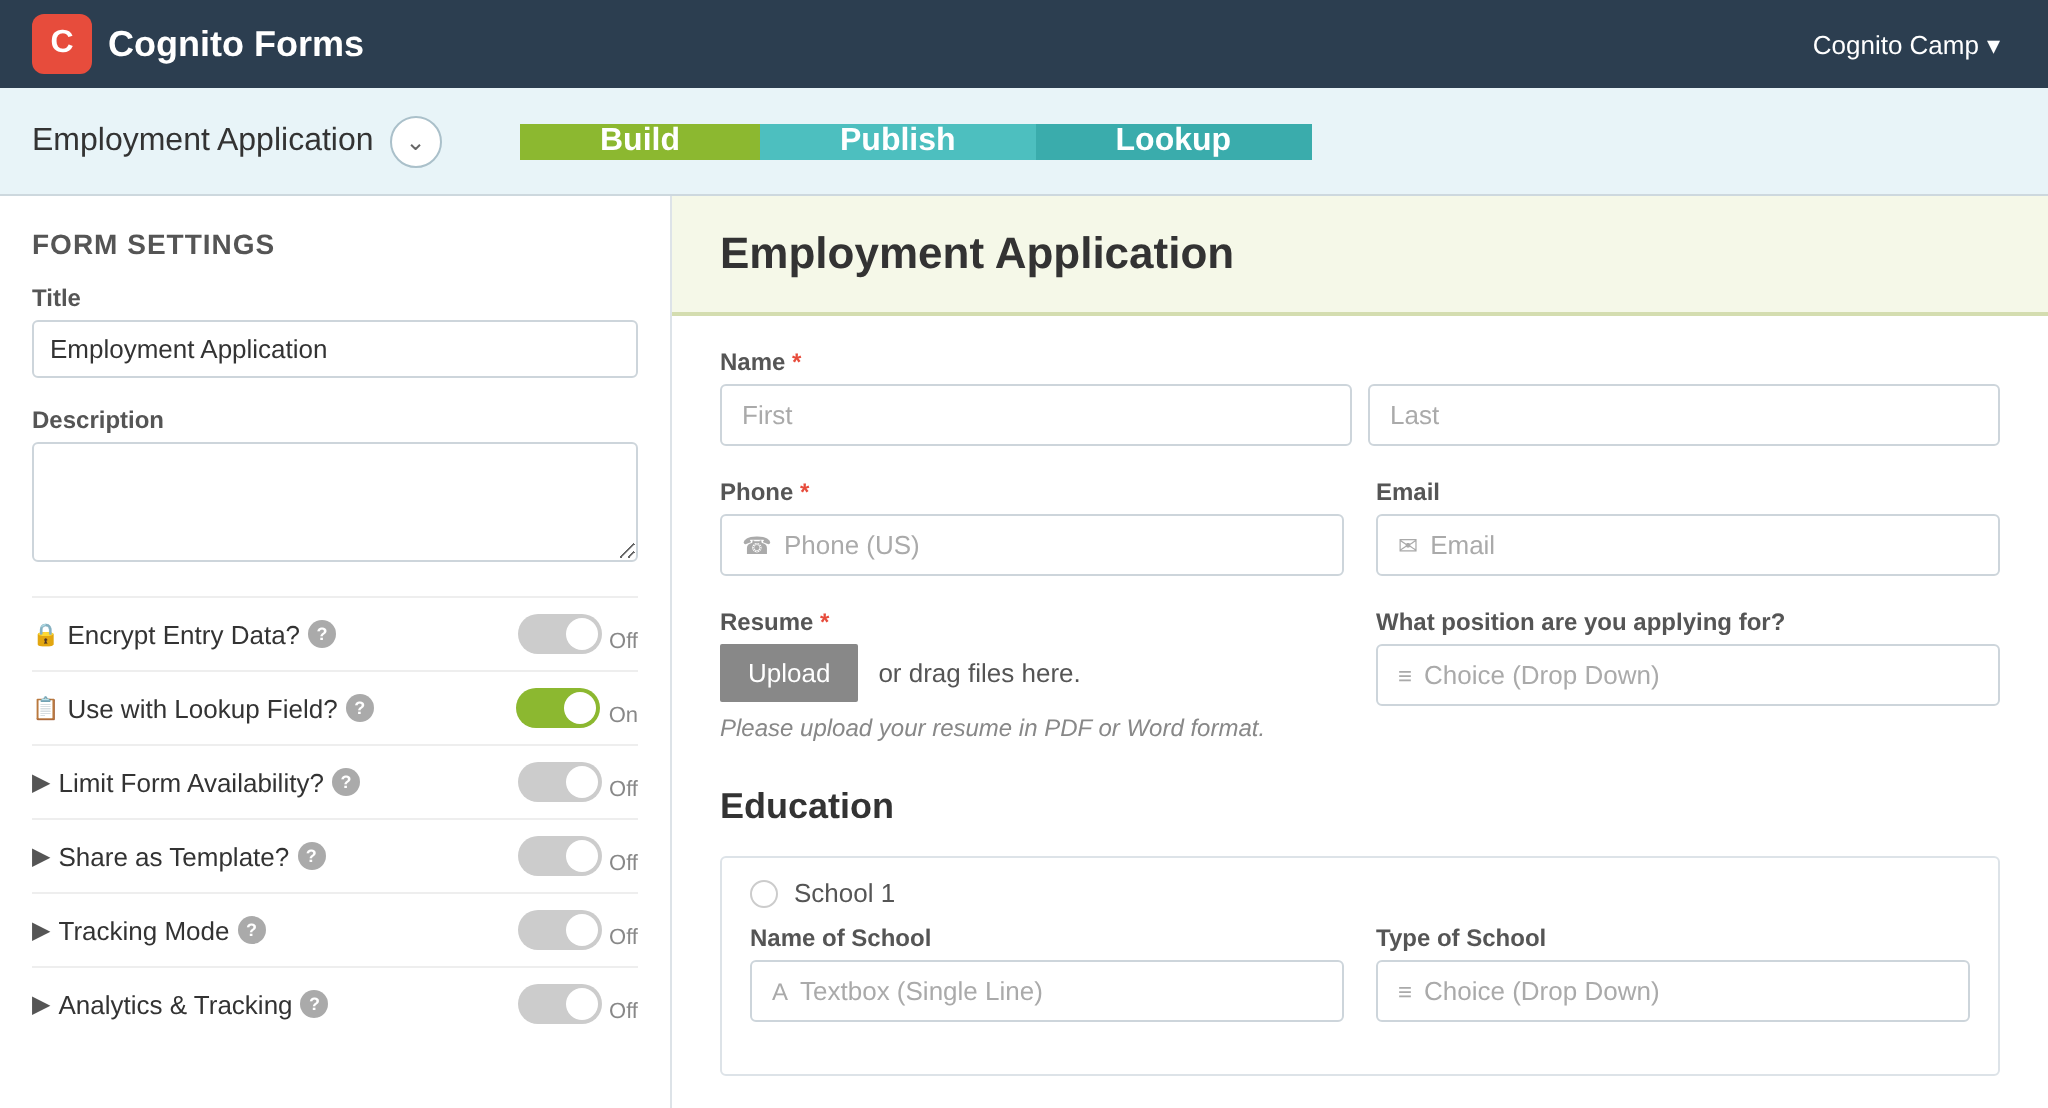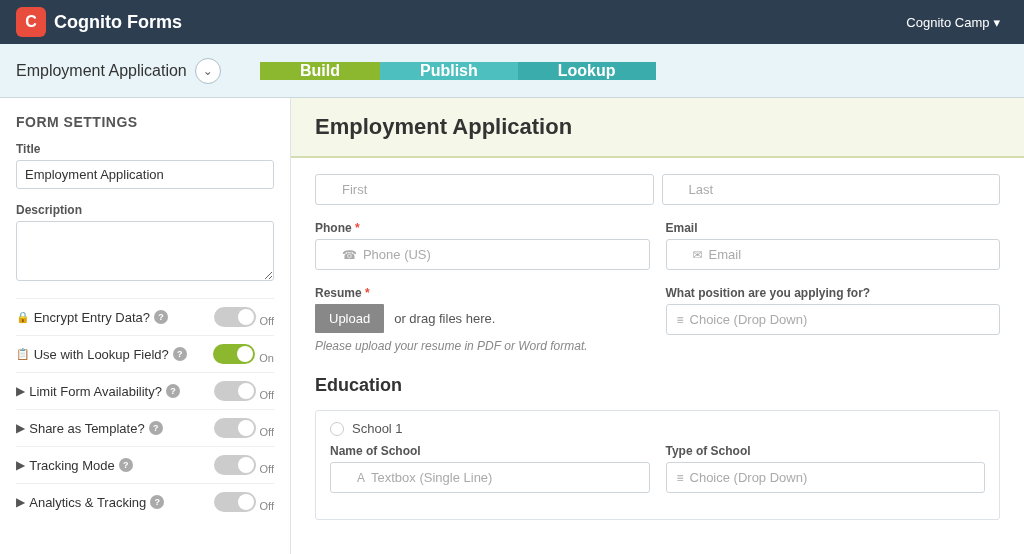--- a/index.html
+++ b/index.html
@@ -104,21 +104,21 @@
 
     
     .main-layout {
       display: flex;
       height: calc(554px - 44px - 54px);
       overflow: hidden;
     }
 
     
     .sidebar {
-      width: 291px;
+      width: 336px;
       background: white;
       border-right: 1px solid #dde3e8;
       padding: 16px;
       overflow-y: auto;
       flex-shrink: 0;
     }
     .sidebar-section-title {
       font-size: 14px;
       font-weight: bold;
       color: #555;
@@ -265,21 +265,21 @@
       font-weight: 600;
       color: #555;
       margin-bottom: 4px;
       display: block;
     }
     .required-star { color: #e74c3c; }
     .form-input-mock {
       width: 100%;
       border: 1px solid #cdd5db;
       border-radius: 3px;
-      padding: 7px 26px;
+      padding: 7px 10px;
       font-size: 13px;
       color: #aaa;
       background: white;
       display: flex;
       align-items: center;
       gap: 6px;
     }
     .section-title {
       font-size: 18px;
       font-weight: bold;
@@ -478,20 +478,24 @@
 
   <main class="content-area">
     <div class="form-header">
       <h1 class="form-main-title">Employment Application</h1>
     </div>
 
     <div class="form-body">
 
       <div class="form-row">
         <div class="form-field">
+          <label class="form-field-label">
+            <span>Name</span>
+            <span class="required-star"> *</span>
+          </label>
           <div class="form-row" style="gap:8px; margin-bottom:0;">
             <div class="form-input-mock">
               <span>First</span>
             </div>
             <div class="form-input-mock">
               <span>Last</span>
             </div>
           </div>
         </div>
       </div>

